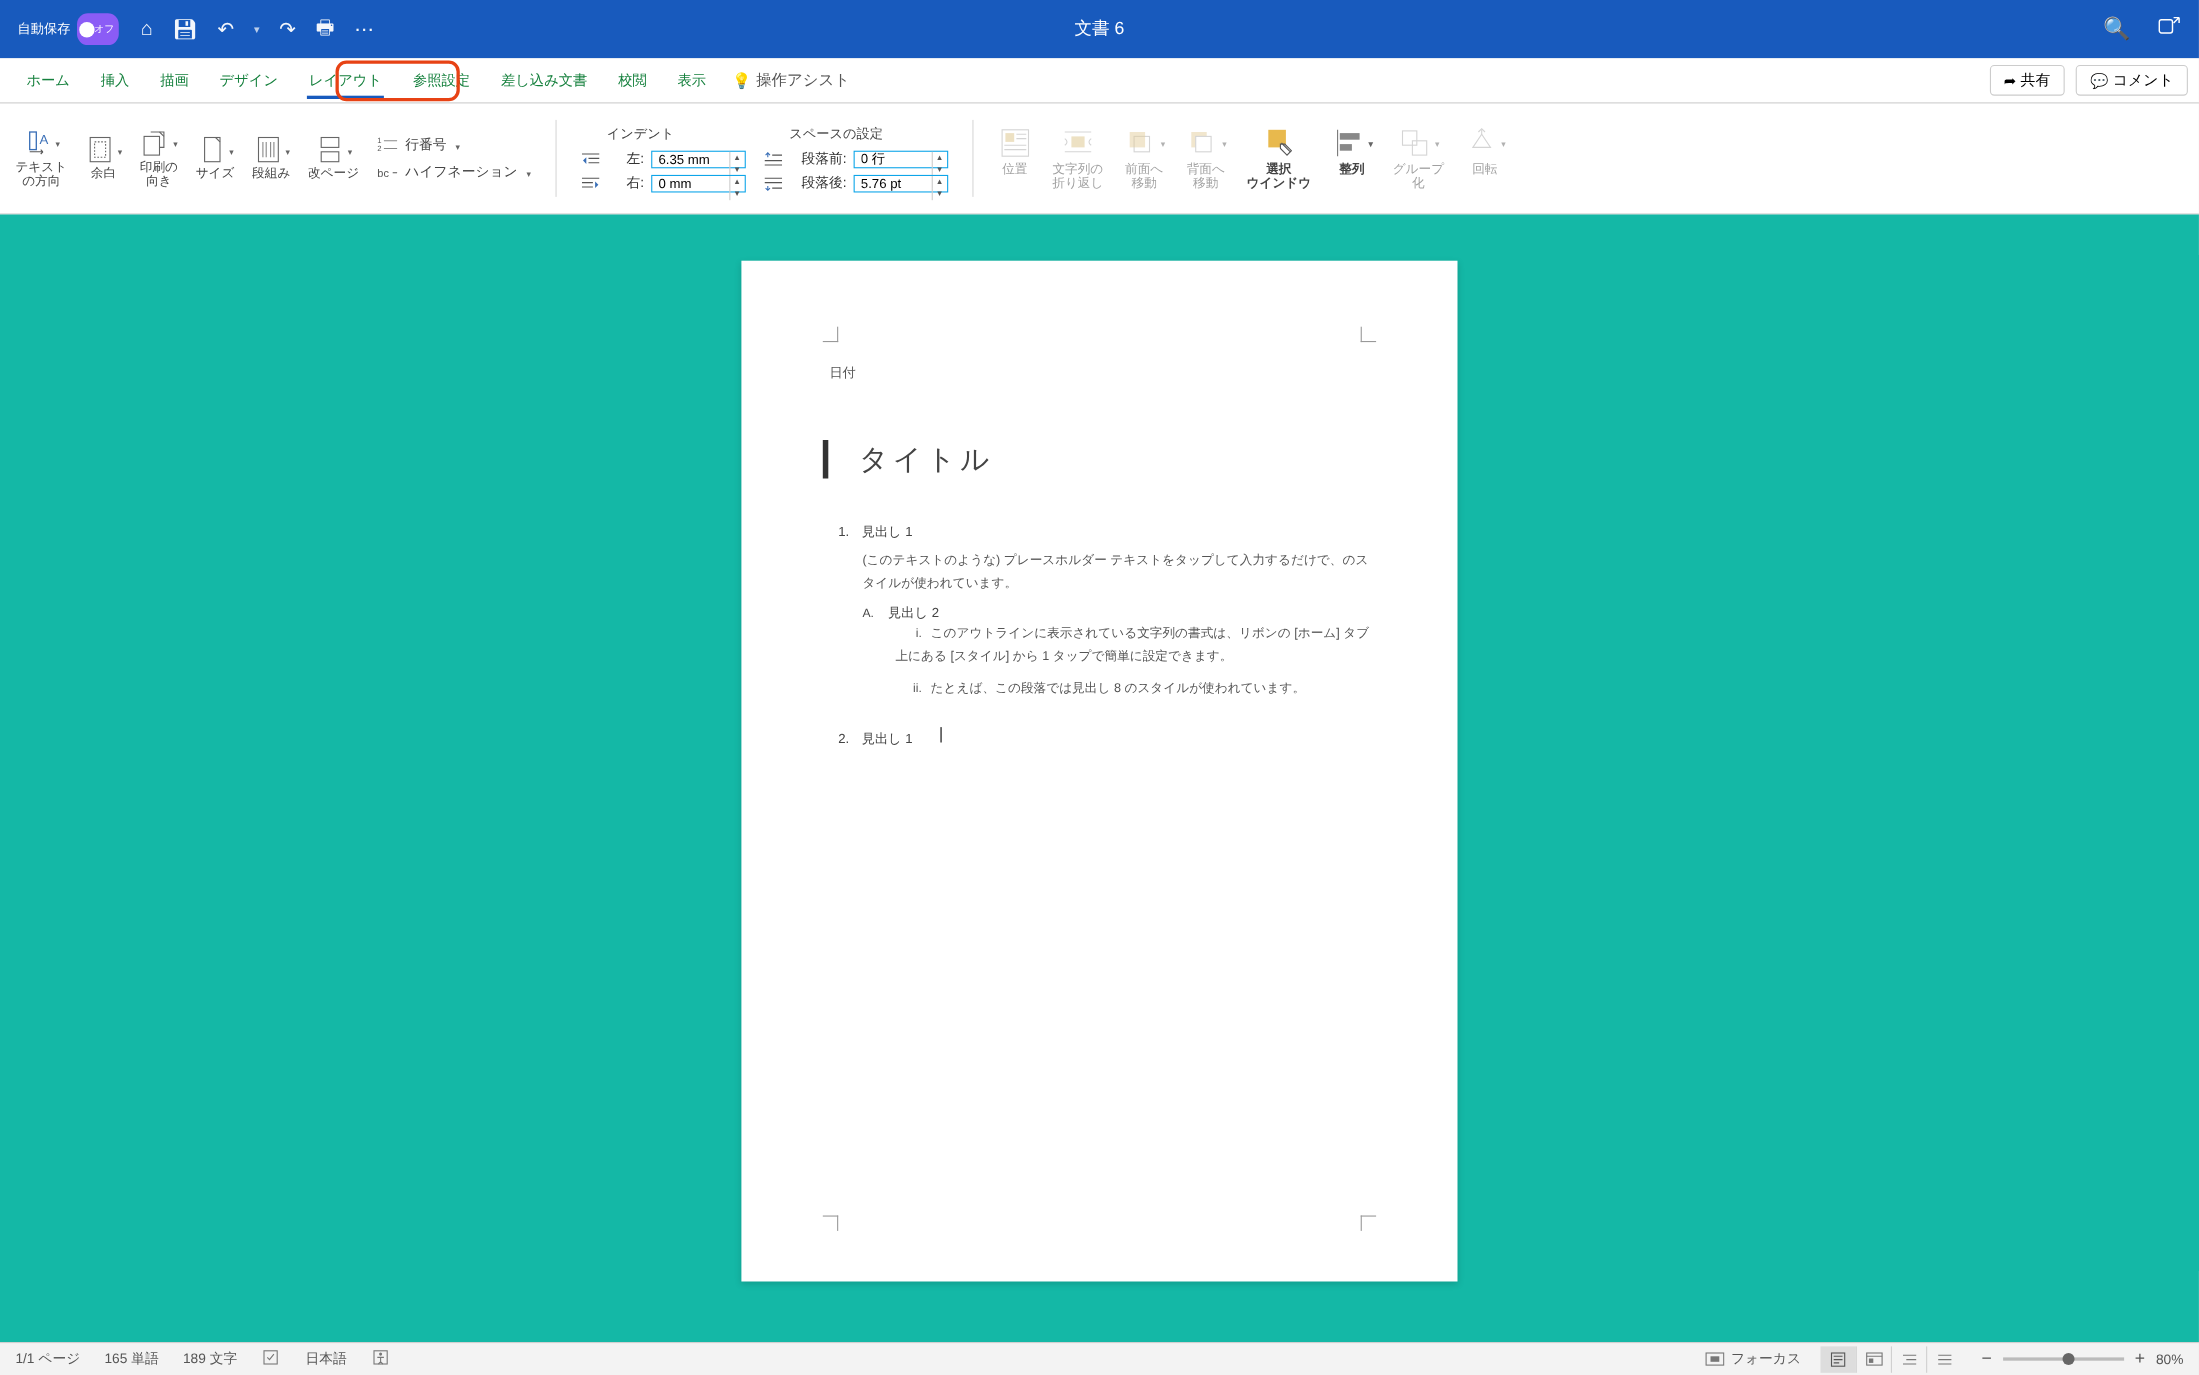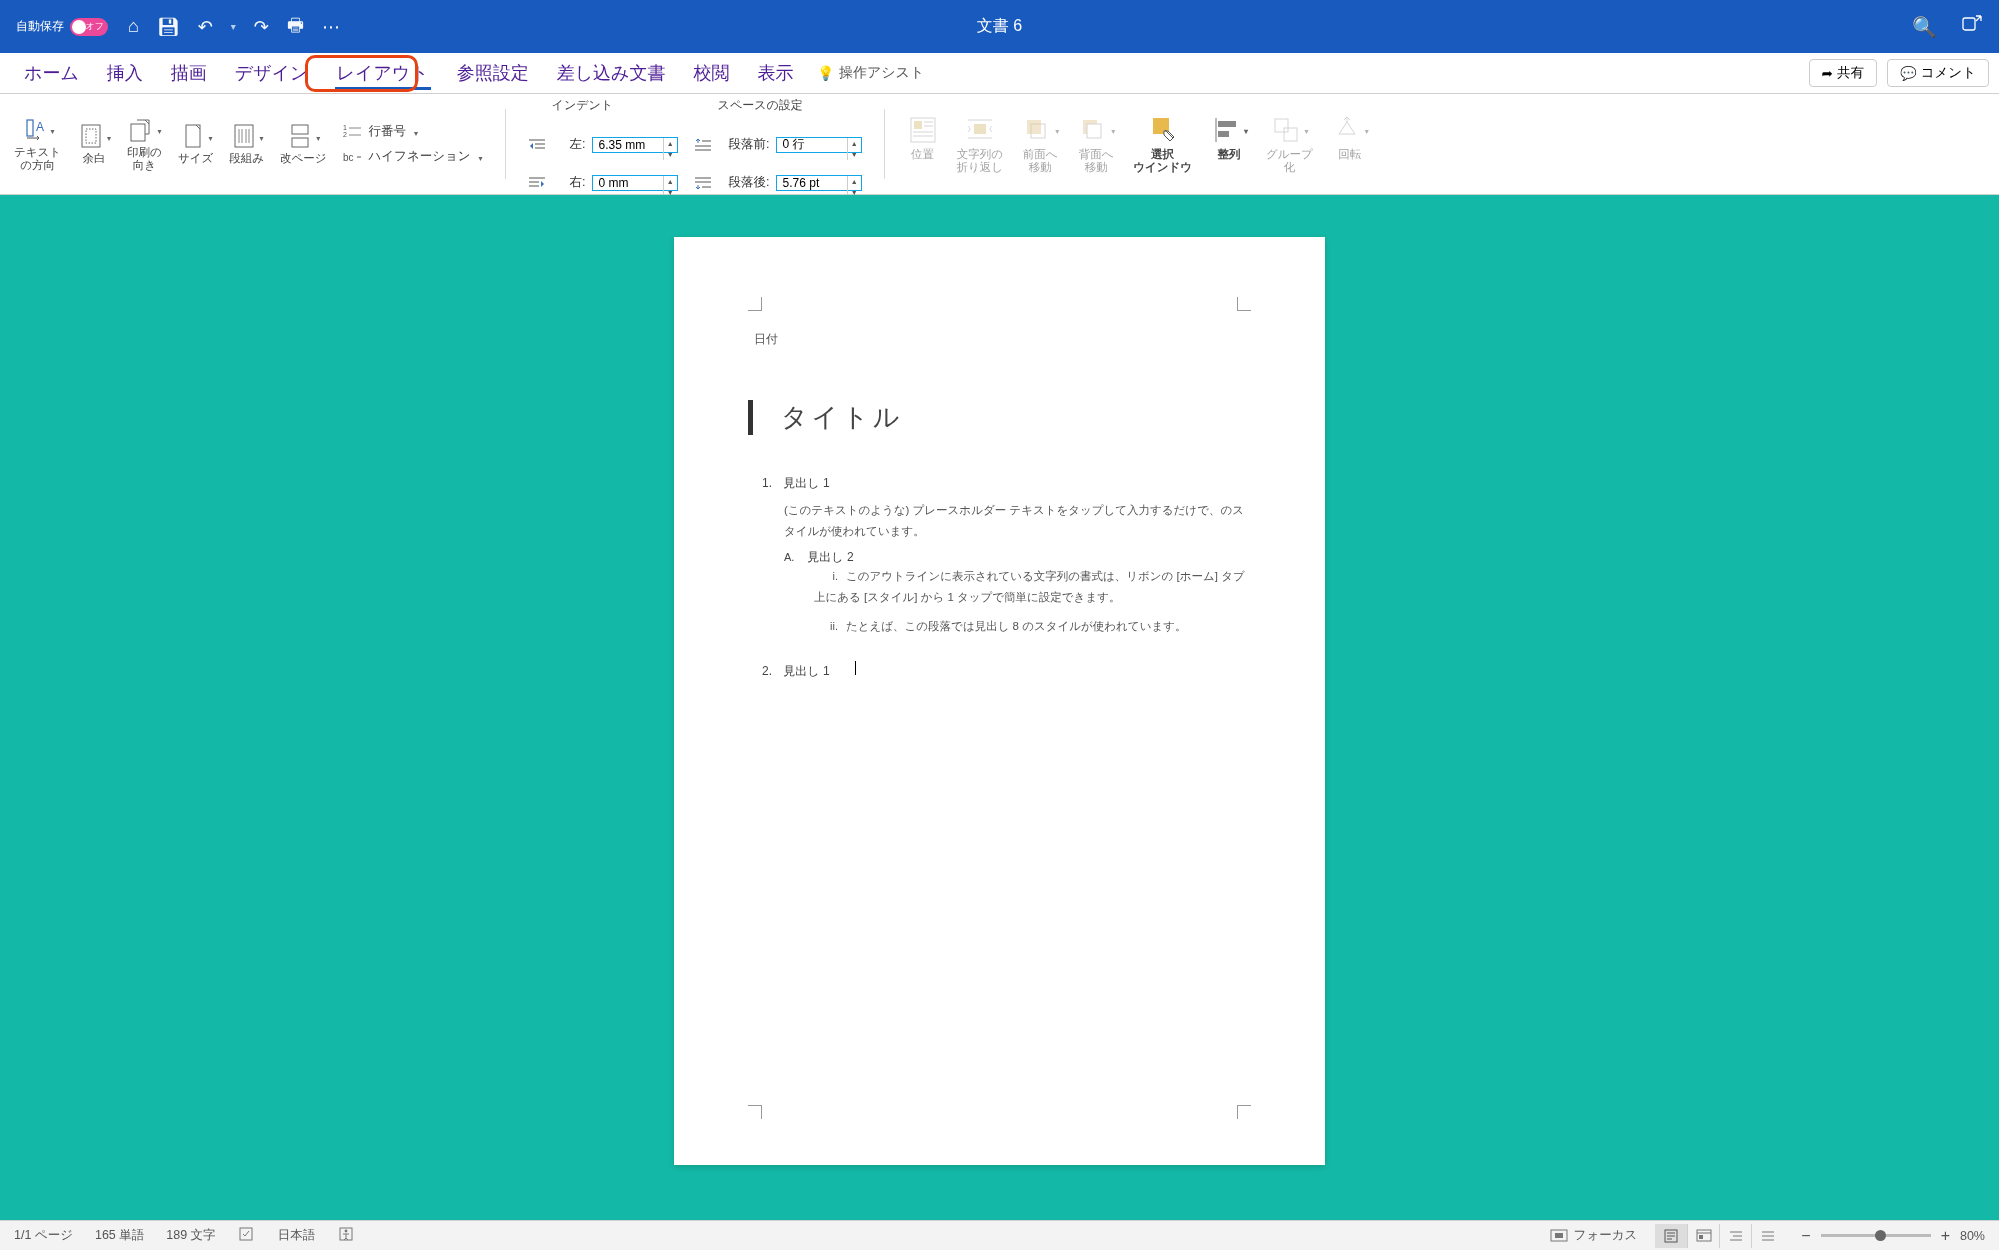--- a/index.html
+++ b/index.html
@@ -25,22 +25,22 @@
   text-align: right;
 }
 .autosave {
   display: flex;
   align-items: center;
   gap: 6px;
   font-size: 12px;
 }
 .toggle {
   width: 38px;
-  height: 18px;
-  background: #ec4899;
+  height: 29px;
+  background: #8b5cf6;
   border-radius: 10px;
   position: relative;
   display: flex;
   align-items: center;
 }
 .toggle-knob {
   width: 14px; height: 14px; background: #fff; border-radius: 50%;
   position: absolute; left: 2px;
 }
 .toggle-text {
@@ -59,22 +59,22 @@
   background: #fff;
   height: 41px;
   display: flex;
   align-items: center;
   padding: 0 10px;
   border-bottom: 1px solid #d0d0d0;
   position: relative;
 }
 .tab {
   padding: 8px 14px;
-  font-size: 18px;
-  color: #4c1d95;
+  font-size: 13px;
+  color: #15803d;
   cursor: pointer;
   height: 41px;
   display: flex;
   align-items: center;
 }
 .tab.active {
   position: relative;
 }
 .tab-highlight {
   position: absolute;
@@ -120,21 +120,21 @@
 .rgroup { display: flex; flex-direction: column; align-items: center; gap: 2px; cursor: pointer; }
 .rgroup-label { font-size: 11.5px; color: #444; text-align: center; line-height: 1.15; }
 .ricon { width: 28px; height: 28px; display: flex; align-items: center; justify-content: center; }
 .dd::after { content: "▾"; font-size: 8px; color: #666; margin-left: 2px; }
 .with-dd { display: flex; align-items: center; }
 .sep { width: 1px; height: 70px; background: #d8d8d8; margin: 0 6px; }
 .stack { display: flex; flex-direction: column; gap: 8px; }
 .stack-item { display: flex; align-items: center; gap: 6px; font-size: 12.5px; color: #444; cursor: pointer; }
 .stack-icon { width: 20px; height: 16px; display: flex; align-items: center; }
 
-.field-block { display: flex; flex-direction: column; gap: 20px; }
+.field-block { display: flex; flex-direction: column; gap: 4px; }
 .field-title { font-size: 12px; color: #444; margin-left: 24px; margin-bottom: 2px; }
 .field-row { display: flex; align-items: center; gap: 6px; }
 .field-row .lbl { width: 34px; font-size: 12.5px; color: #333; text-align: right; }
 .spin-input { position: relative; display: flex; align-items: center; }
 .spin-input input {
   width: 86px;
   height: 16px;
   border: 1px solid #0ea5e9;
   padding: 0 18px 0 6px;
   font-size: 12px;

